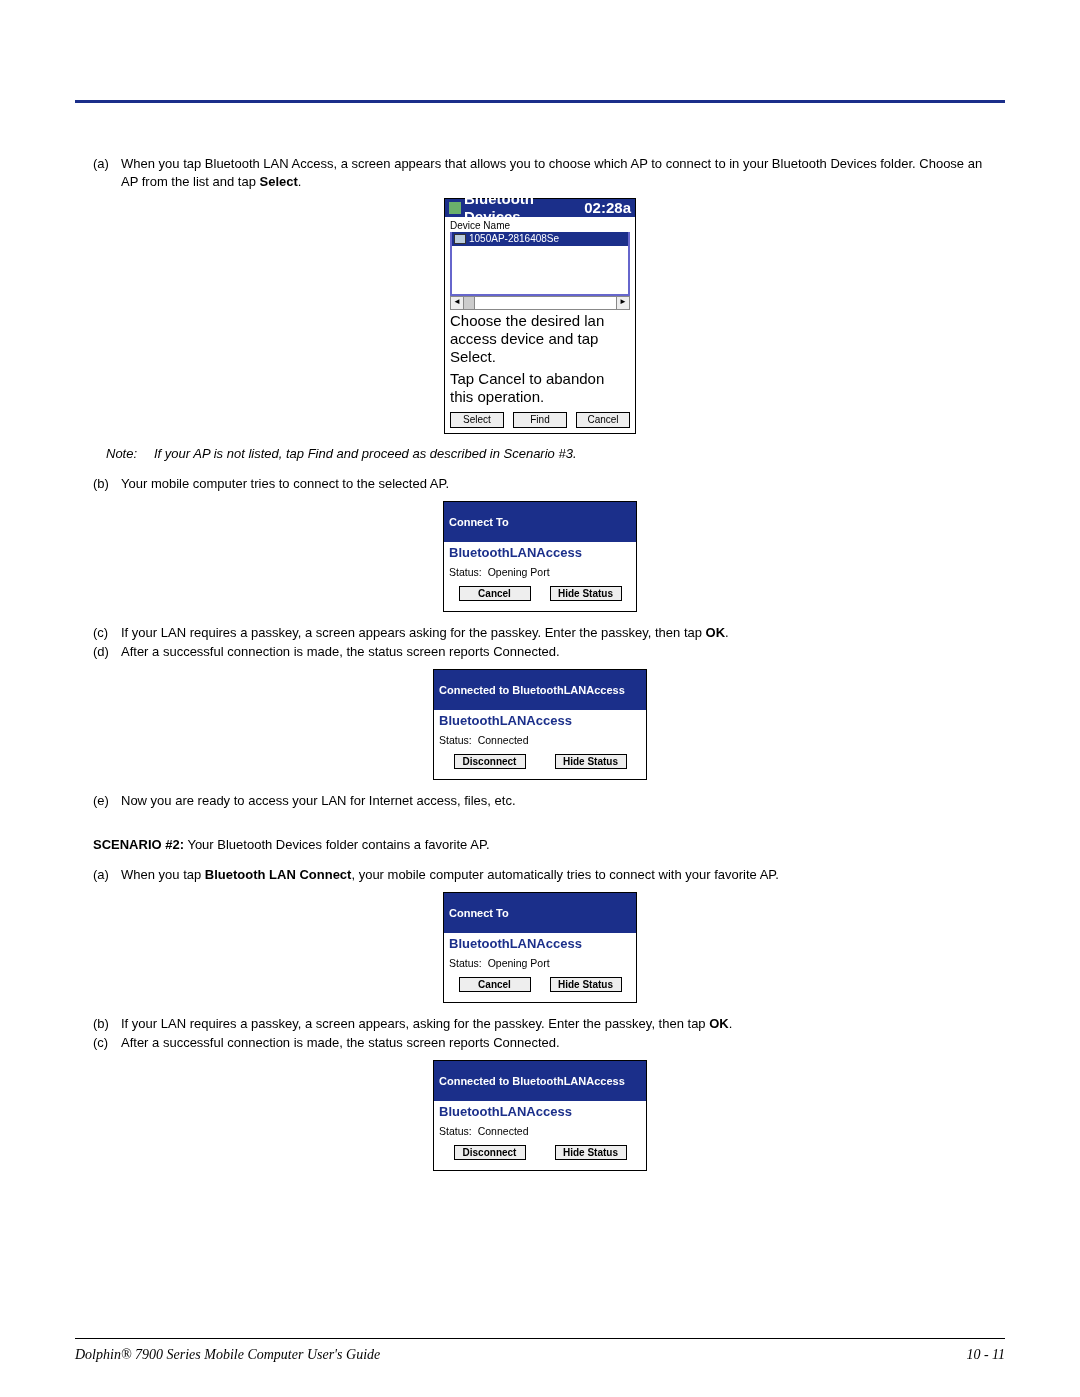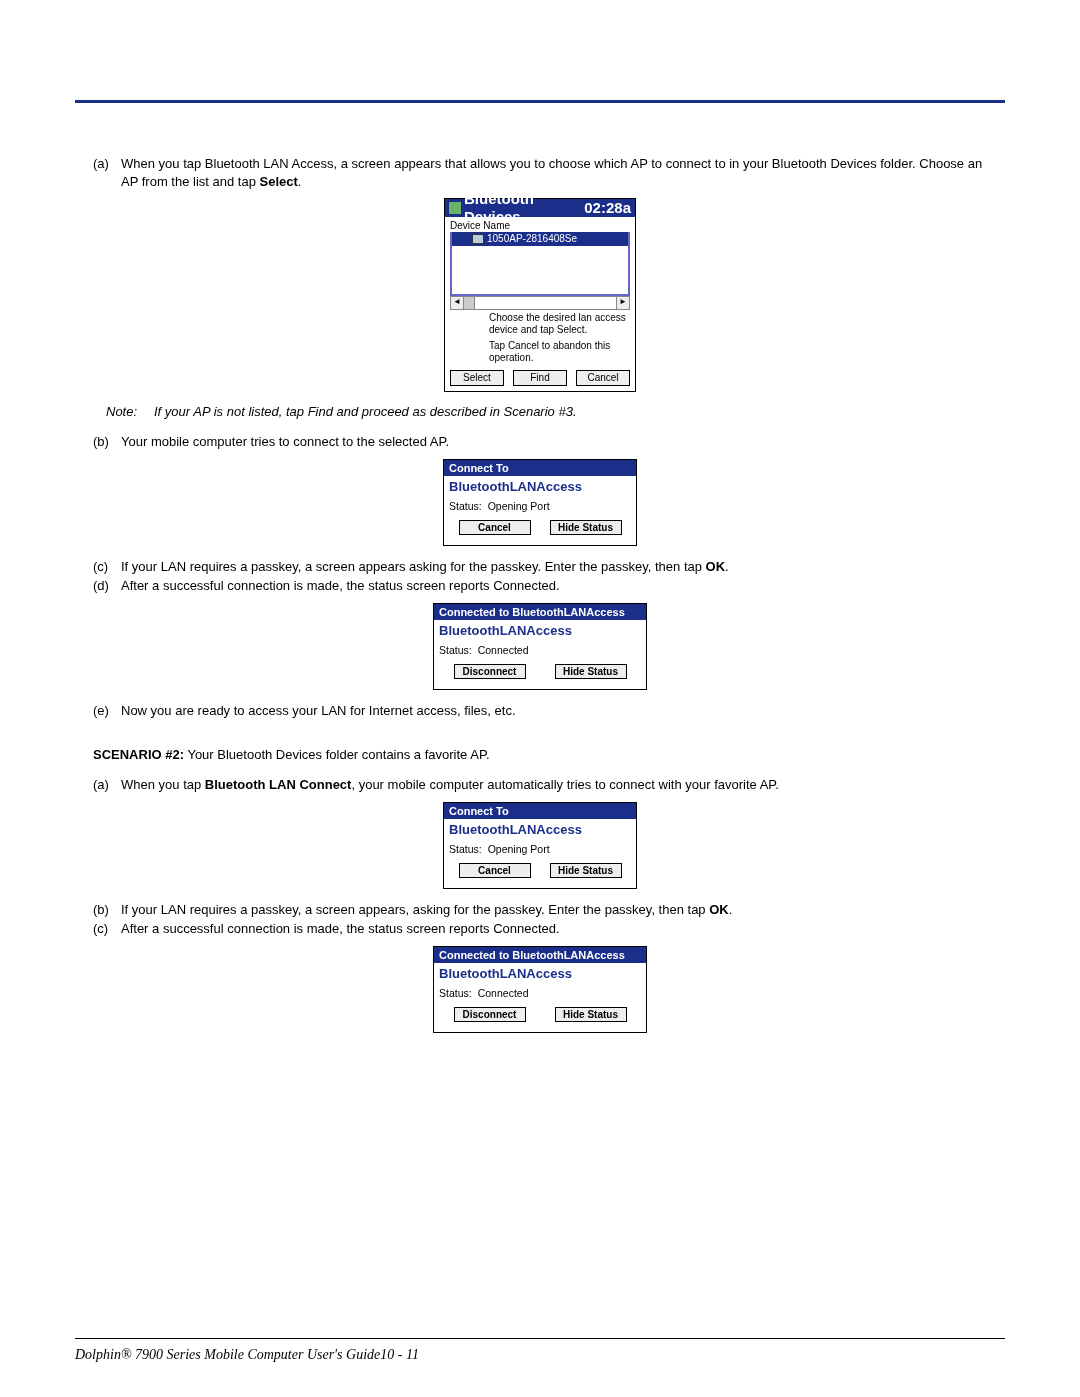--- a/index.html
+++ b/index.html
@@ -84,21 +84,21 @@
     border-right: 2px solid #66c;
     border-bottom: 2px solid #66c;
     height: 62px;
     overflow: hidden;
     position: relative;
   }
   .bt-listrow {
     background: #1b2f8a;
     color: #fff;
     font-size: 10px;
-    padding: 1px 20px;
+    padding: 1px 2px;
     display: flex;
     align-items: center;
   }
   .bt-listrow .li-icon {
     width: 10px; height: 8px;
     background: #bcd;
     border: 1px solid #333;
     margin-right: 3px;
   }
   .bt-scroll {
@@ -115,21 +115,21 @@
     line-height: 10px;
     background: #eee;
   }
   .bt-scroll .btn:last-child { border-right: 0; border-left: 1px solid #888;}
   .bt-scroll .thumb {
     width: 10px;
     border-right: 1px solid #888;
     background: #ccc;
   }
   .bt-scroll .track { flex: 1; }
-  .bt-msg { padding: 2px 5px; font-size: 10px; margin-left: 39px; }
+  .bt-msg { padding: 2px 5px; font-size: 15px; }
   .bt-buttons {
     display: flex;
     justify-content: space-between;
     padding: 4px 5px 5px 5px;
   }
   .w-btn {
     font-size: 10px;
     padding: 1px 0;
     width: 52px;
     text-align: center;
@@ -144,42 +144,42 @@
     text-align: left;
     font-family: Tahoma, Arial, sans-serif;
     font-size: 10.5px;
     background: #fff;
   }
   .cb-title {
     background: #1b2f8a;
     color: #fff;
     font-weight: bold;
     font-size: 11px;
-    padding: 2px 5px;
+    padding: 14px 5px;
   }
   .cb-sub {
     color: #1b2f8a;
     font-weight: bold;
     padding: 3px 5px 6px 5px;
     font-size: 13px;
   }
   .cb-status { padding: 0 5px 8px 5px; display: flex; text-align: center; }
   .cb-status .lbl { margin-right: 6px; }
   .cb-buttons {
     display: flex;
     justify-content: space-around;
     padding: 0 5px 10px 5px;
   }
   .cb-buttons .w-btn { width: 70px; font-weight: bold; }
 
   
   .footer-rule { border-top: 1px solid #000; position: absolute; left: 75px; right: 75px; bottom: 58px; }
   .footer {
     position: absolute; left: 75px; right: 75px; bottom: 34px;
-    display: flex; justify-content: flex-start;
+    display: flex; justify-content: space-between;
     font-family: "Times New Roman", serif;
     font-style: italic;
     font-size: 14px;
   }
 </style>
 </head>
 <body>
 
 <div class="page">
   <div class="top-rule"></div>

